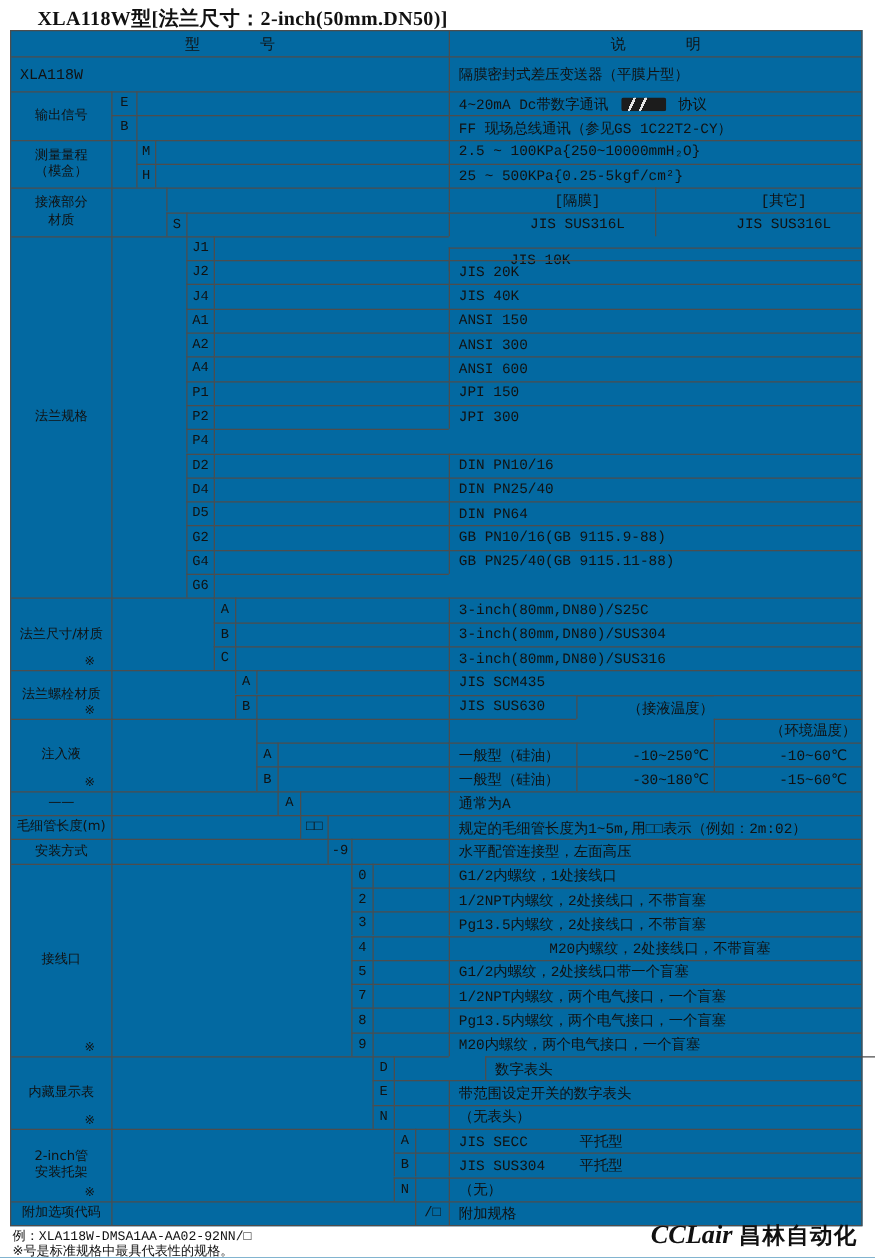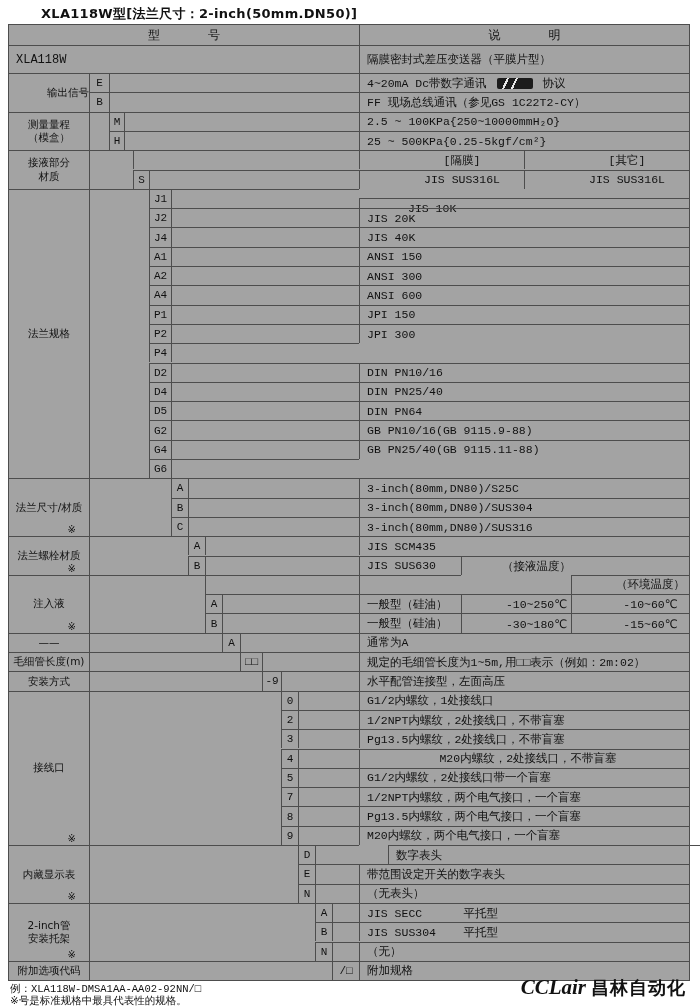--- a/index.html
+++ b/index.html
@@ -3,26 +3,27 @@
 <meta charset="utf-8">
 <style>
   :root{ --line:#4d4d4d; --ink:#111; }
   html,body{margin:0;padding:0;}
   body{
     width:700px;height:1006px;position:relative;background:#fff;
     font-family:"DejaVu Sans","Liberation Sans",sans-serif;color:var(--ink);
     overflow:hidden;
   }
   .title{
-    position:absolute;left:41px;top:5px;font-size:13px;font-weight:bold;
+    position:absolute;left:30px;top:5px;font-size:16px;font-weight:bold;
     letter-spacing:.3px;
+    font-family:Liberation Serif, serif;
   }
   .table{
     position:absolute;left:8px;top:24px;border:1px solid var(--line);
-    box-sizing:content-box;background:#a3a3a3;
+    box-sizing:content-box;background:#0369a1;
   }
   .cell{
     position:absolute;box-sizing:border-box;display:flex;align-items:center;
     overflow:hidden;border-left:1px solid var(--line);border-top:1px solid var(--line);
   }
   .cell.x0{border-left:none;}
   .cell.y0{border-top:none;}
   .head{justify-content:center;font-size:12px;}
   .cat{justify-content:center;text-align:center;font-size:10.5px;line-height:1.3;}
   .cat .lines{width:100%;}
@@ -55,21 +56,21 @@
     <div class="cell head x0 y0" style="left: 0px; top: 0px; width: 350px; height: 20px;">
       <span>型　　　　号</span>
     </div>
     <div class="cell head y0" style="left: 350px; top: 0px; width: 330px; height: 20px;">
       <span>说　　　　明</span>
     </div>
     <div class="cell catl x0" style="left: 0px; top: 20px; width: 350px; height: 28px;">
       <span>XLA118W</span>
     </div>
     <div class="cell desc" style="left: 350px; top: 20px; width: 330px; height: 28px;"><span>隔膜密封式差压变送器（平膜片型）</span></div>
-    <div class="cell cat x0" style="left: 0px; top: 48px; width: 80px; height: 38.6px; text-align: right;">
+    <div class="cell cat x0" style="left: 0px; top: 48px; width: 80px; height: 38.6px;">
       <div class="lines">
         <div>输出信号</div>
       </div>
     </div>
     <div class="cell code" style="left: 80px; top: 48px; width: 20px; height: 19.3px;">
       <span>E</span>
     </div>
     <div class="cell blank" style="left: 100px; top: 48px; width: 250px; height: 19.3px;"></div>
     <div class="cell desc" style="left: 350px; top: 48px; width: 330px; height: 19.3px;"><span>4~20mA Dc带数字通讯 </span><span class="badge"></span><span> 协议</span></div>
     <div class="cell code" style="left: 80px; top: 67.3px; width: 20px; height: 19.3px;">

